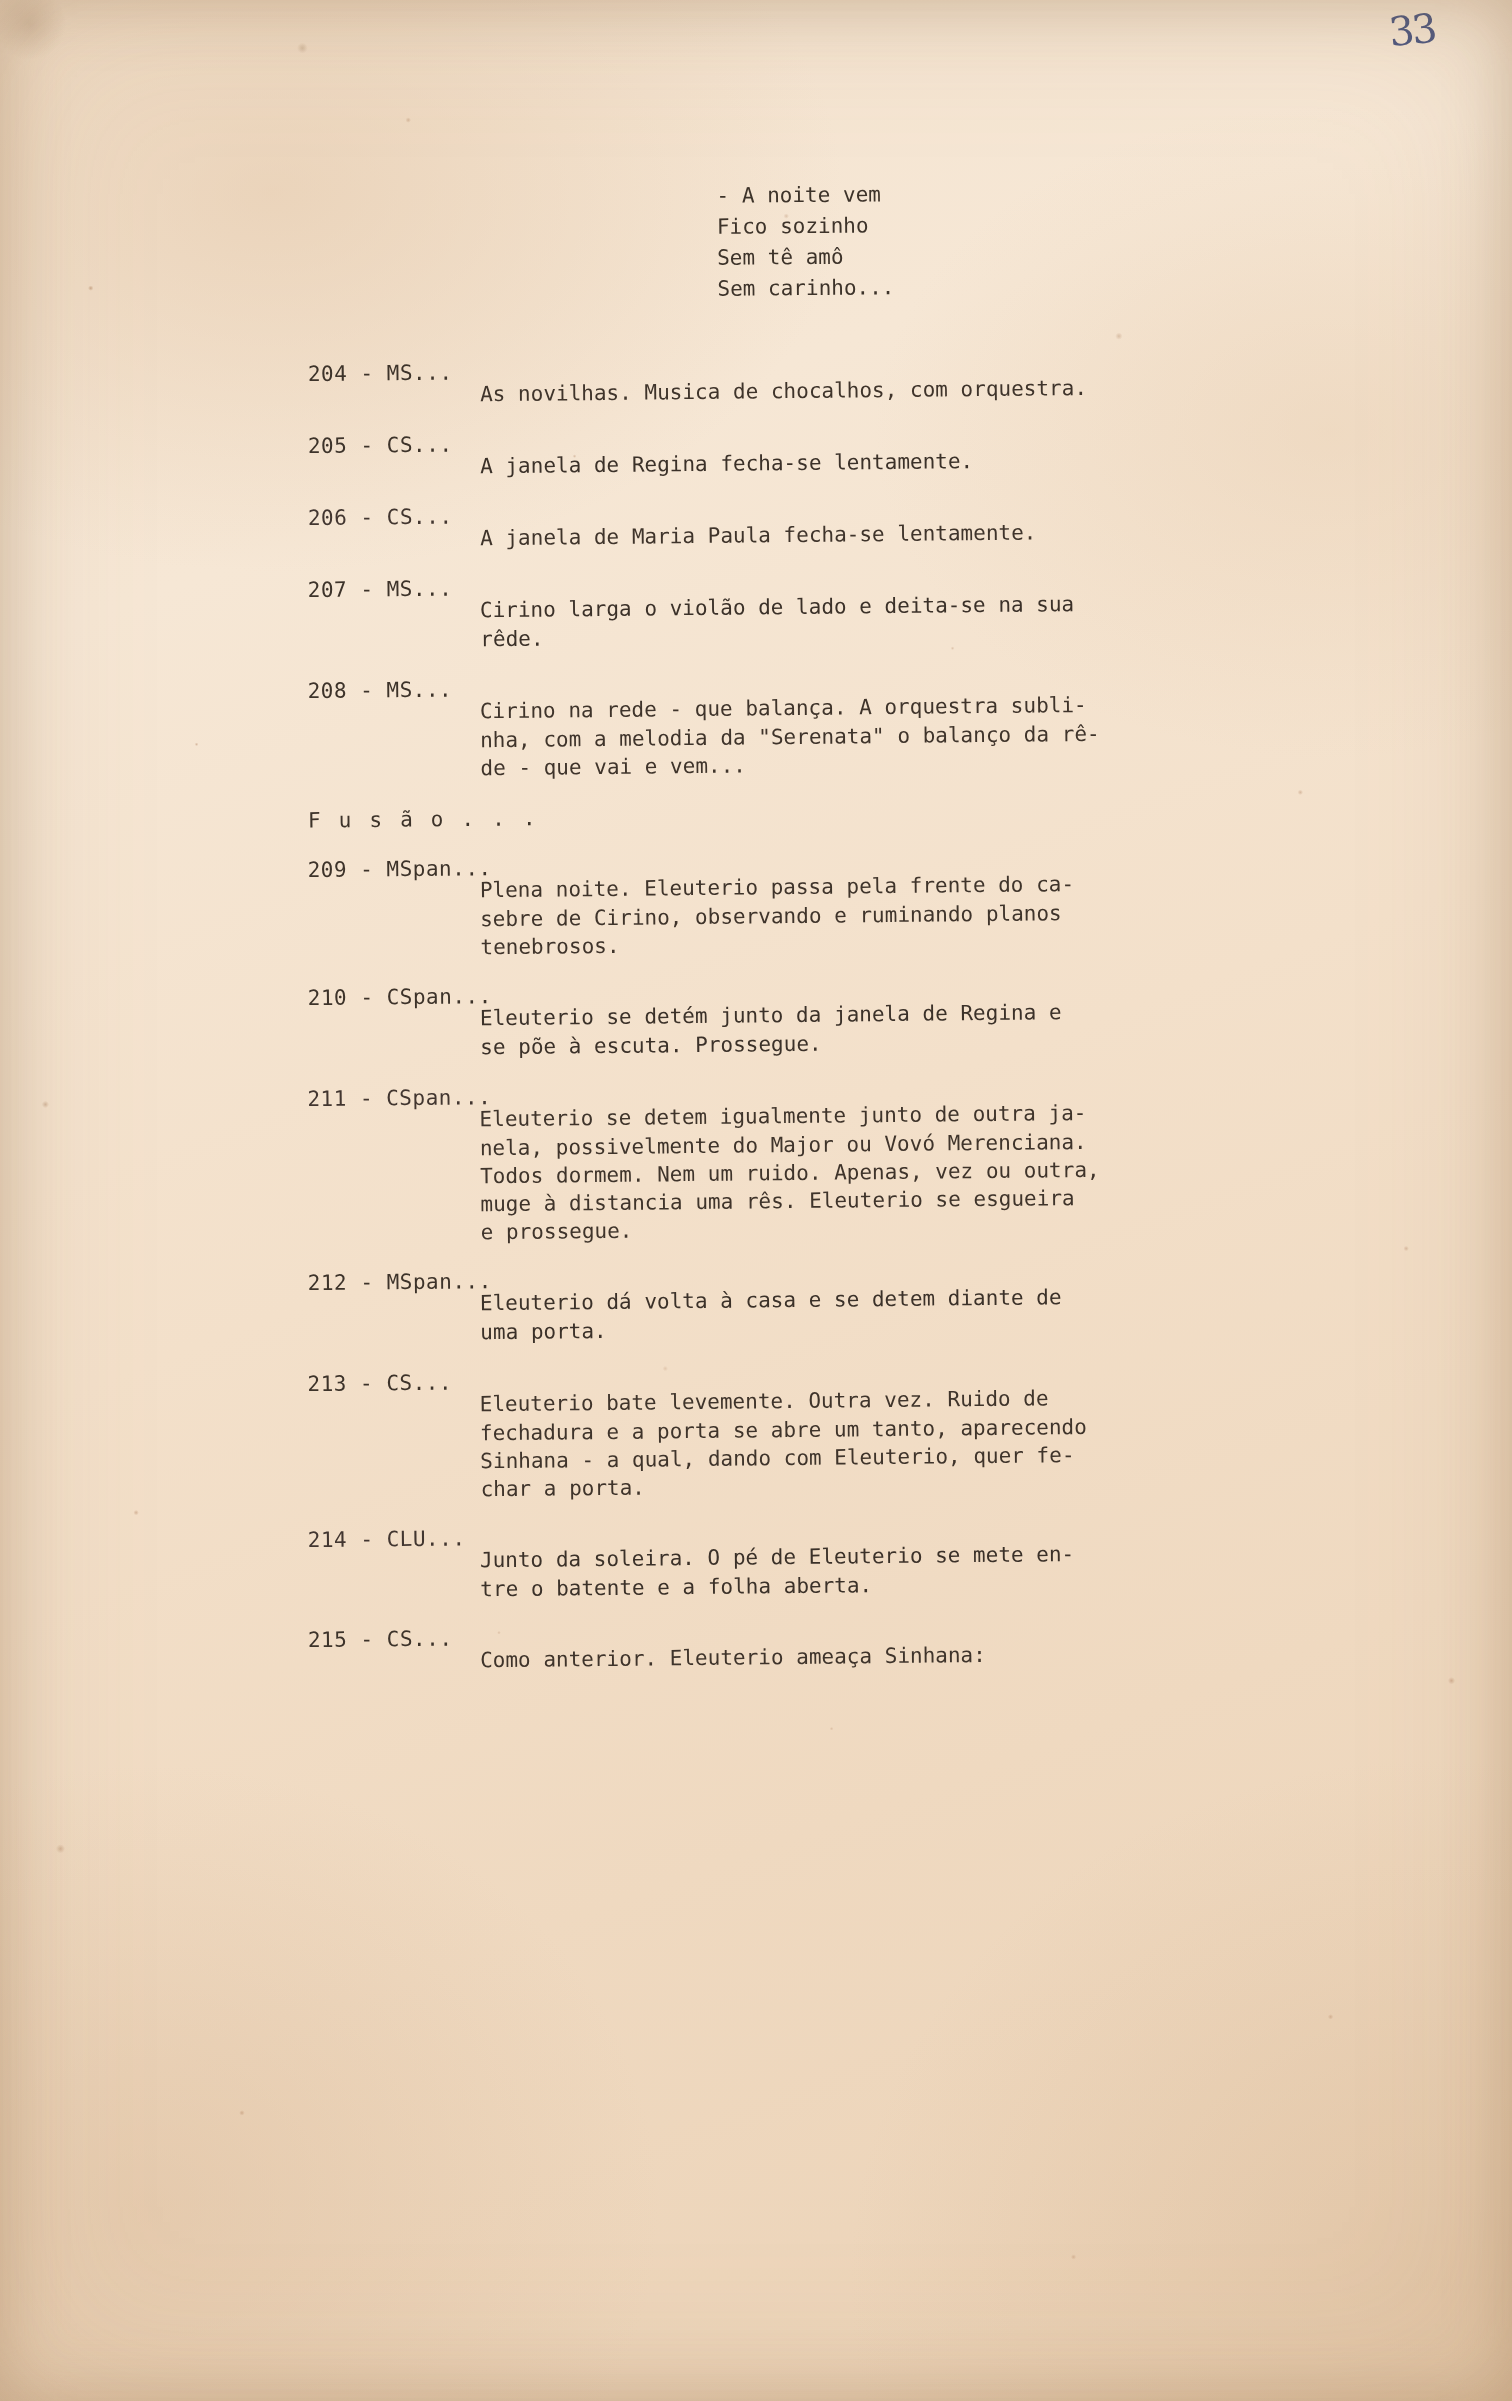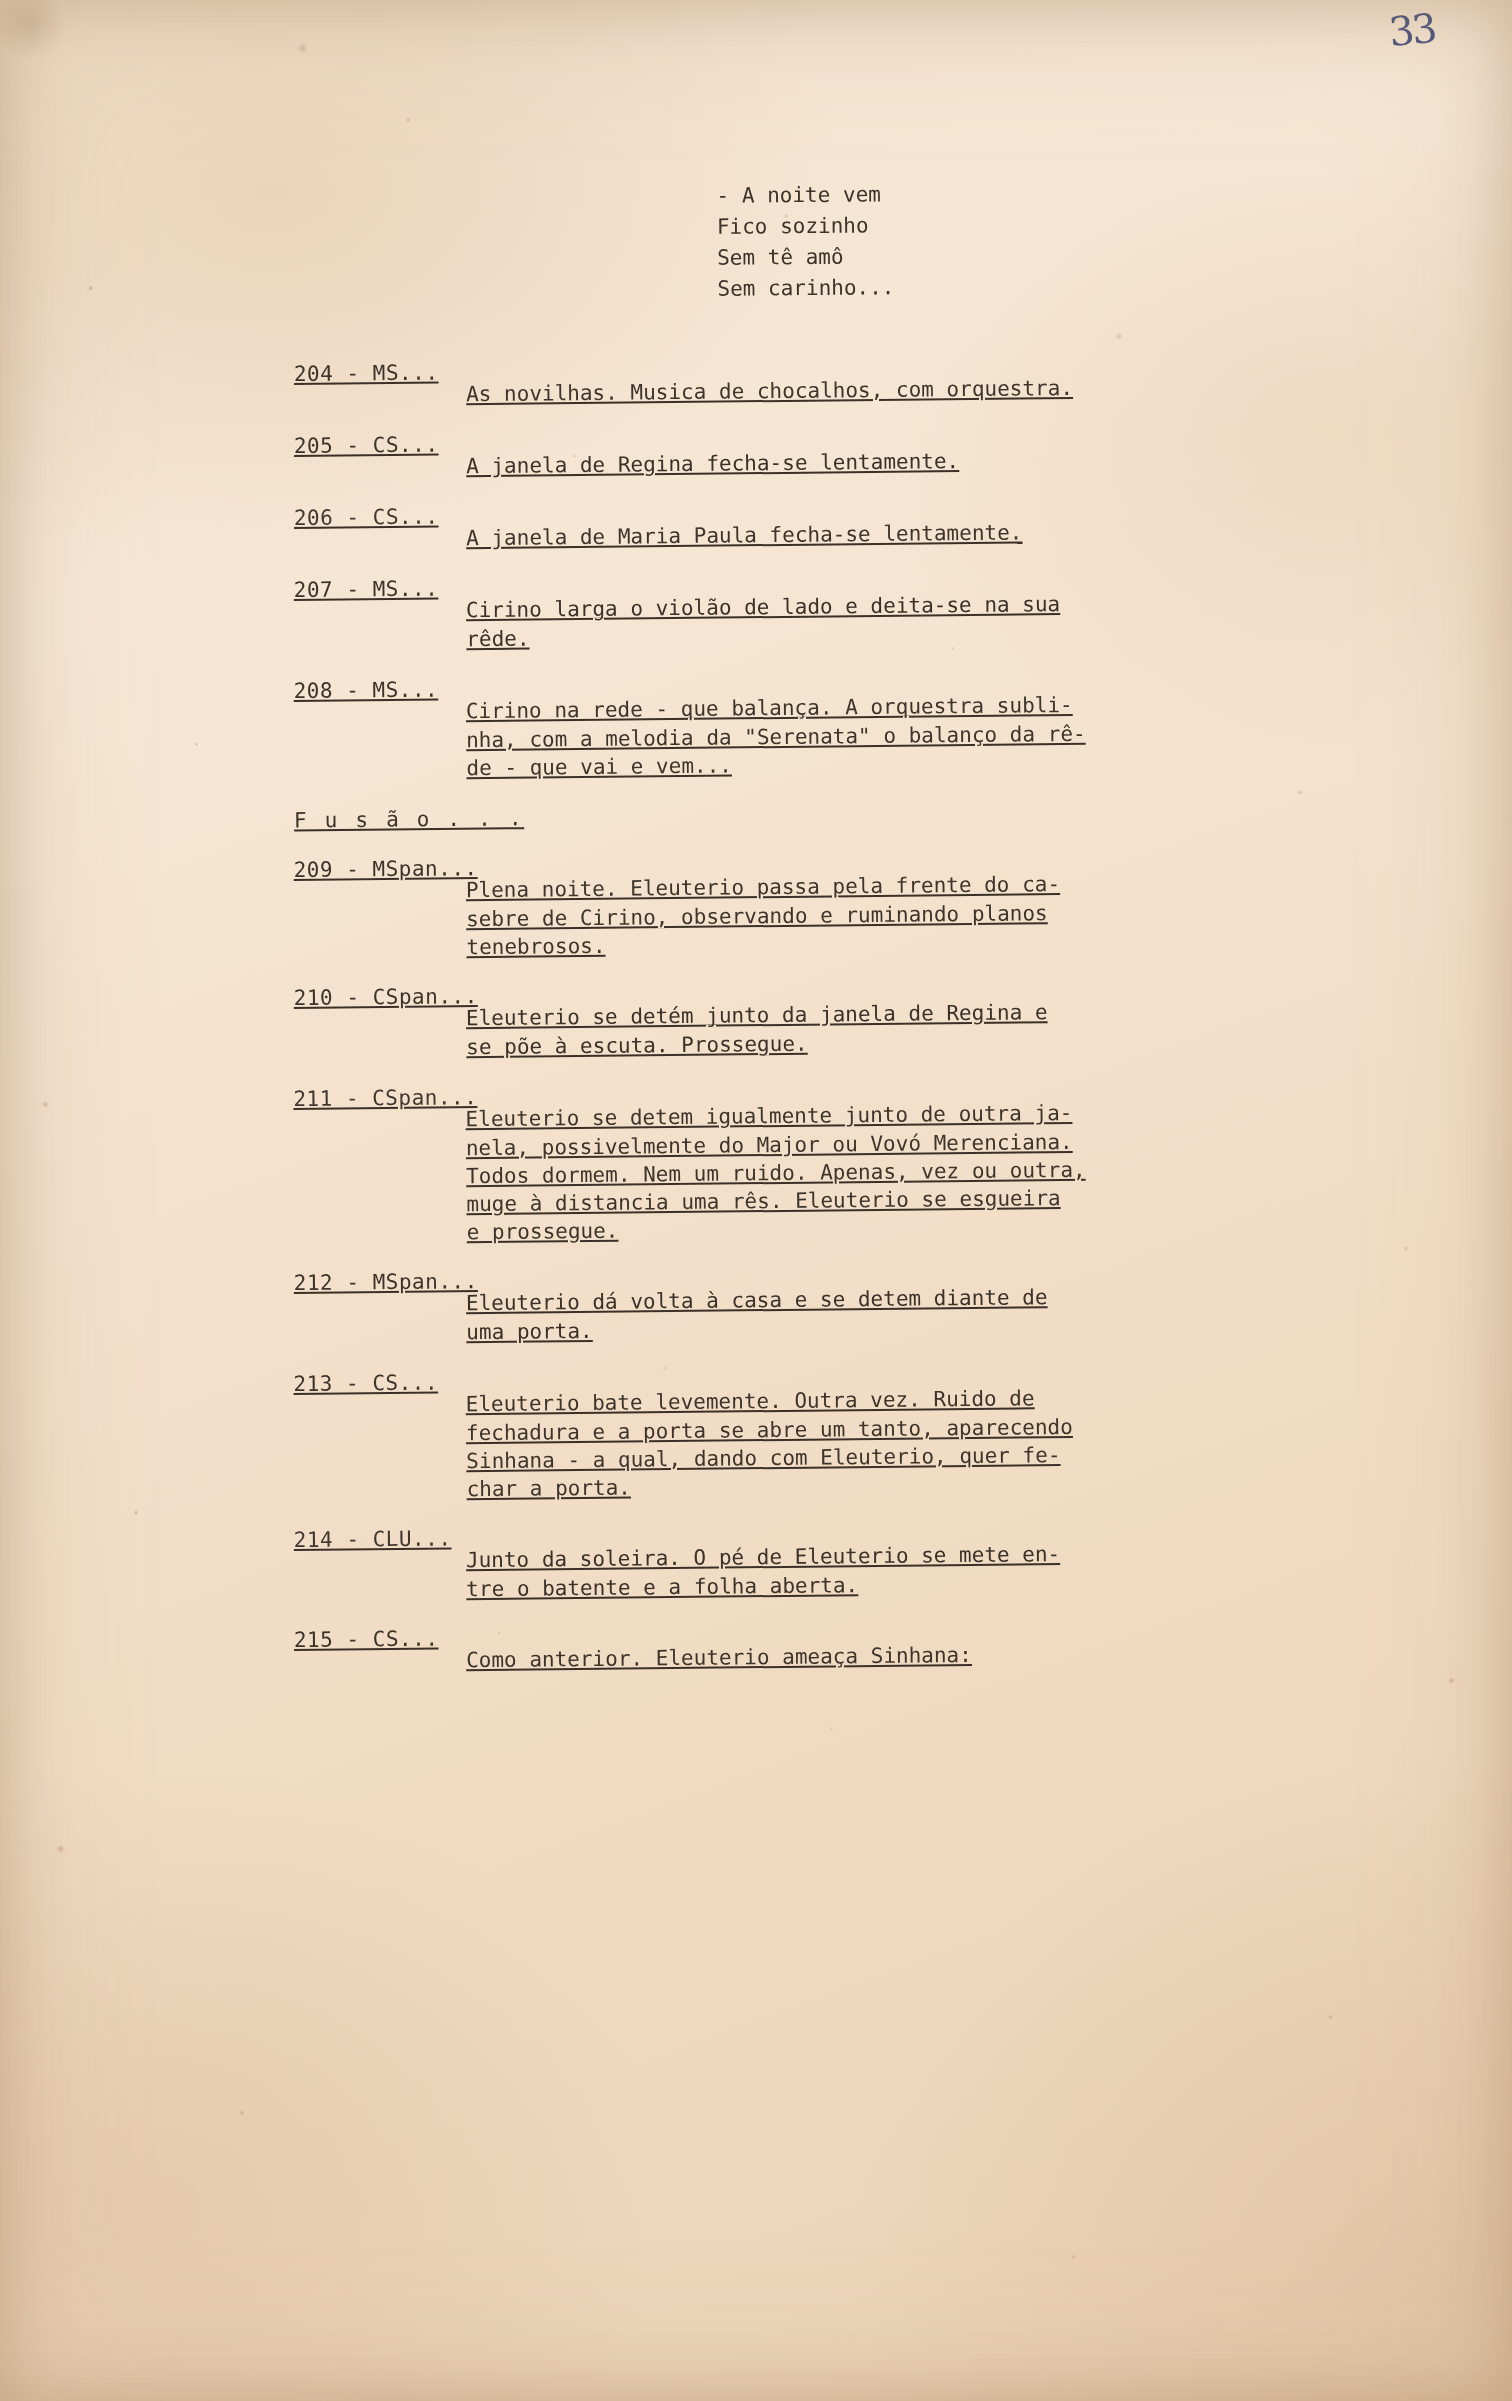--- a/index.html
+++ b/index.html
@@ -83,23 +83,22 @@
     left: 717px;
     font-size: 21px;
     line-height: 1.48;
     white-space: pre;
     transform: rotate(-0.55deg);
     color: #3d332a;
   }
   .scene-list {
     position: absolute;
     top: 358px;
-    left: 2px;
+    left: 16px;
     width: 1356px;
-    text-decoration: underline;
   }
   .scene {
     position: relative;
     margin-bottom: 23.6px;
     transform: rotate(-0.6deg);
   }
   .scene-head {
     font-size: 21px;
     margin-left: 292px;
     letter-spacing: 0.5px;

